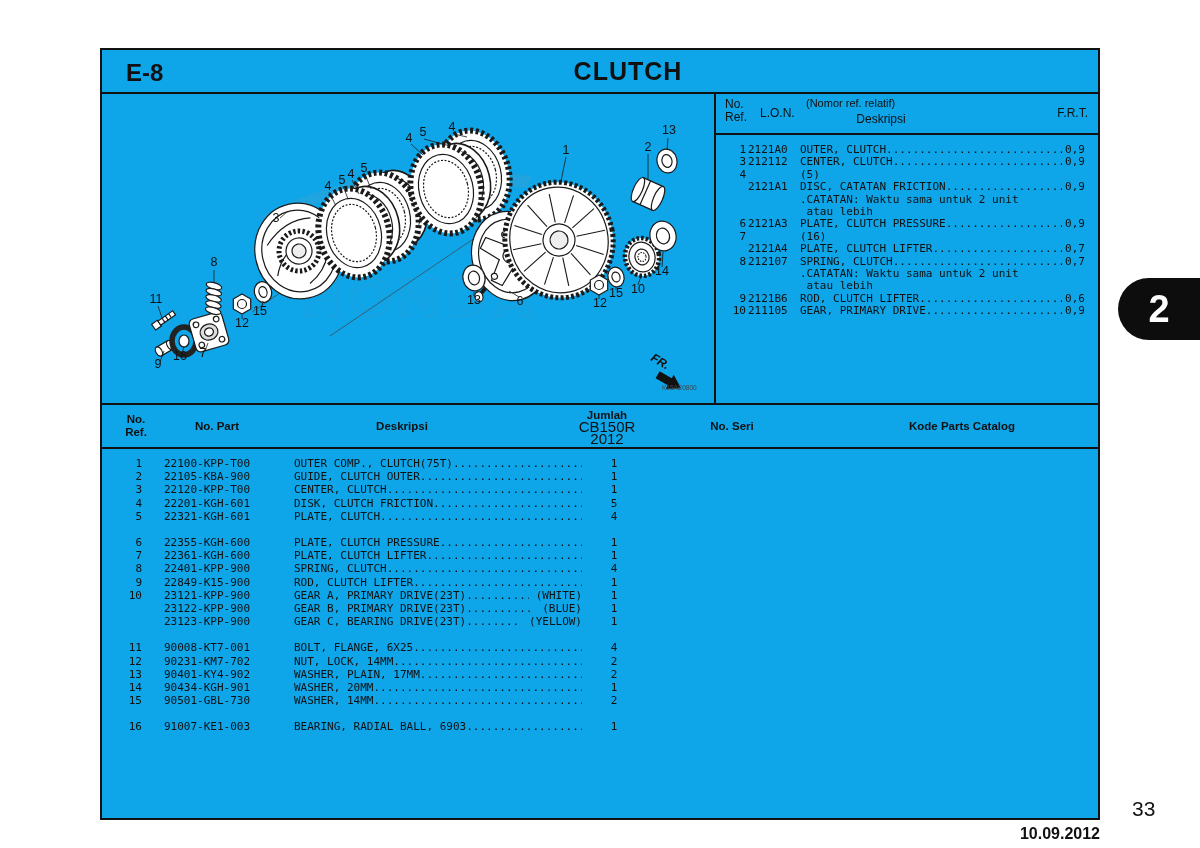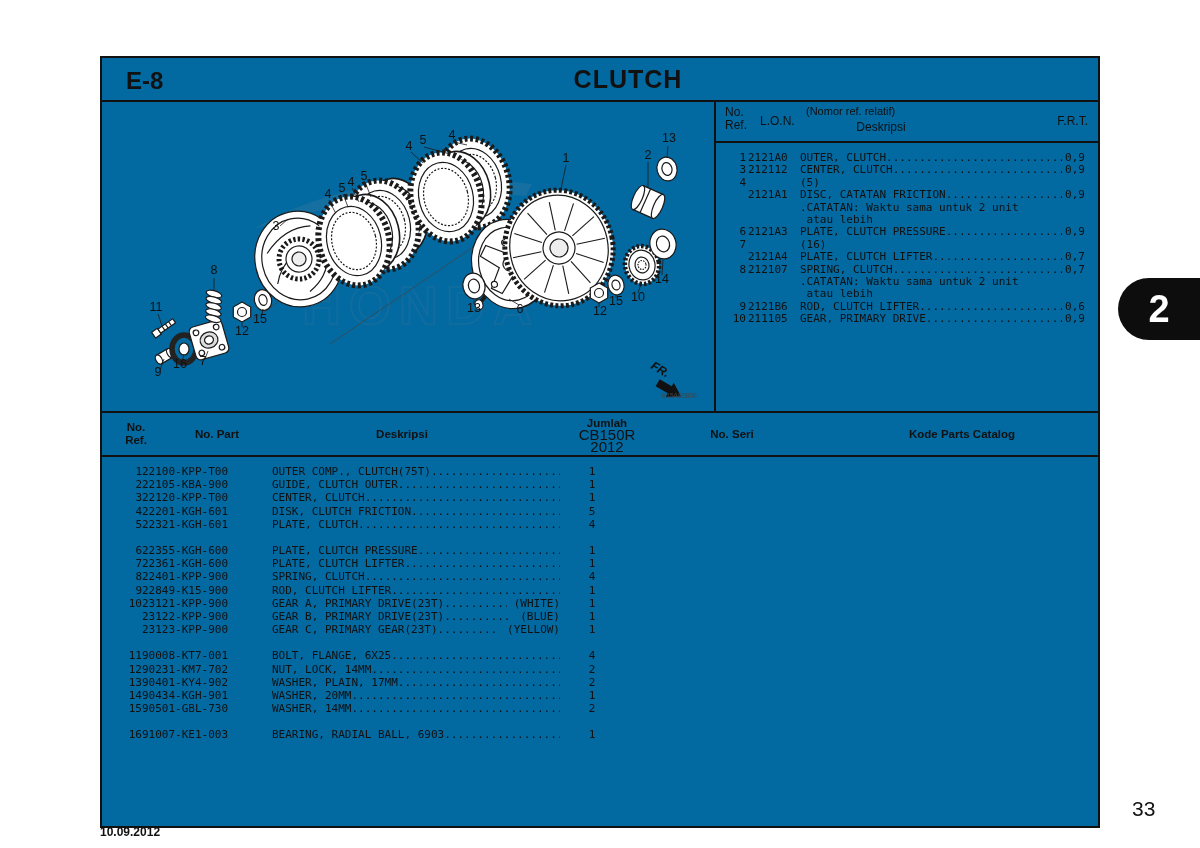--- a/index.html
+++ b/index.html
@@ -1,18 +1,18 @@
 <!DOCTYPE html>
 <html><head>
 <meta charset="utf-8">
 <style>
   *{box-sizing:border-box;margin:0;padding:0}
   html,body{width:1200px;height:848px}
   body{position:relative;background:#fff;font-family:"Liberation Sans",sans-serif;color:#111;overflow:hidden}
-  .sheet{position:absolute;left:100px;top:56px;width:1000px;height:772px;border:2px solid #111;background:#0369a1}
+  .sheet{position:absolute;left:100px;top:48px;width:1000px;height:772px;border:2px solid #111;background:#0ea5e9}
   .titlebar{height:44px;border-bottom:2px solid #111;position:relative;display:flex;align-items:center;justify-content:center}
   .code{position:absolute;left:24px;top:9px;font-size:24px;font-weight:bold}
   .title{font-size:25px;font-weight:bold;letter-spacing:1px;margin-left:56px}
   .mid{display:flex;height:311px;border-bottom:2px solid #111}
   .diagram{flex:1;position:relative;overflow:hidden}
   .reftable{width:384px;border-left:2px solid #111;font-size:12px}
   .refhead{height:41px;border-bottom:2px solid #111;position:relative}
   .rh-no{position:absolute;left:9px;top:4px;line-height:13px}
   .rh-lon{position:absolute;left:44px;top:12px}
   .rh-note{position:absolute;left:90px;top:3px;font-size:11px}
@@ -30,28 +30,28 @@
   .ph-ref{position:absolute;left:12px;top:8px;width:44px;text-align:center;line-height:13px}
   .ph-part{position:absolute;left:60px;top:15px;width:110px;text-align:center}
   .ph-desc{position:absolute;left:230px;top:15px;width:140px;text-align:center}
   .ph-qty{position:absolute;left:455px;top:4px;width:100px;text-align:center;line-height:12px}
   .ph-qty .sm{font-size:15px;font-weight:normal}
   .ph-seri{position:absolute;left:570px;top:15px;width:120px;text-align:center}
   .ph-kode{position:absolute;left:760px;top:15px;width:200px;text-align:center}
   .parts .rows{padding-top:8px}
   .parts .trow{display:flex;line-height:13.2px}
   .p-ref{width:40px;text-align:right;white-space:pre}
-  .p-part{width:130px;white-space:pre}
+  .p-part{width:130px;margin-left:22px;white-space:pre}
   .p-descwrap{width:288px;display:flex;overflow:hidden}
   .p-suffix{padding-left:7px;white-space:pre}
   .p-qty{width:64px;text-align:center}
   .pgroup{margin-top:13px}
   .pgroup:first-child{margin-top:0}
   .tab{position:absolute;left:1118px;top:278px;width:82px;height:62px;background:#0d0d0d;border-radius:31px 0 0 31px;color:#fff;display:flex;align-items:center;justify-content:center;font-size:38px;font-weight:bold}
-  .date{position:absolute;left:100px;top:825px;width:1000px;text-align:left;font-weight:bold;font-size:12px}
+  .date{position:absolute;left:100px;top:825px;width:1000px;text-align:right;font-weight:bold;font-size:16px}
   .pageno{position:absolute;left:1132px;top:797px;font-size:21px}
   svg text{font-family:"Liberation Sans",sans-serif}
   .callout{font-size:12.5px;fill:#111;text-anchor:middle;font-family:"Liberation Sans",sans-serif}
 </style>
 </head>
 <body>
 
 <div class="sheet">
 
   <div class="titlebar">
@@ -554,21 +554,21 @@
               <span class="c-desc">GEAR B, PRIMARY DRIVE(23T)</span>
               <span class="leader">................................................................................................................................................................</span>
               <span class="p-suffix">(BLUE)</span>
             </span>
             <span class="p-qty">1</span>
           </div>
           <div class="trow">
             <span class="p-ref"></span>
             <span class="p-part">23123-KPP-900</span>
             <span class="p-descwrap">
-              <span class="c-desc">GEAR C, PRIMARY GEAR(23T)</span>
+              <span class="c-desc">GEAR C, BEARING DRIVE(23T)</span>
               <span class="leader">................................................................................................................................................................</span>
               <span class="p-suffix">(YELLOW)</span>
             </span>
             <span class="p-qty">1</span>
           </div>
         </div>
         <div class="pgroup">
           <div class="trow">
             <span class="p-ref">11</span>
             <span class="p-part">90008-KT7-001</span>

